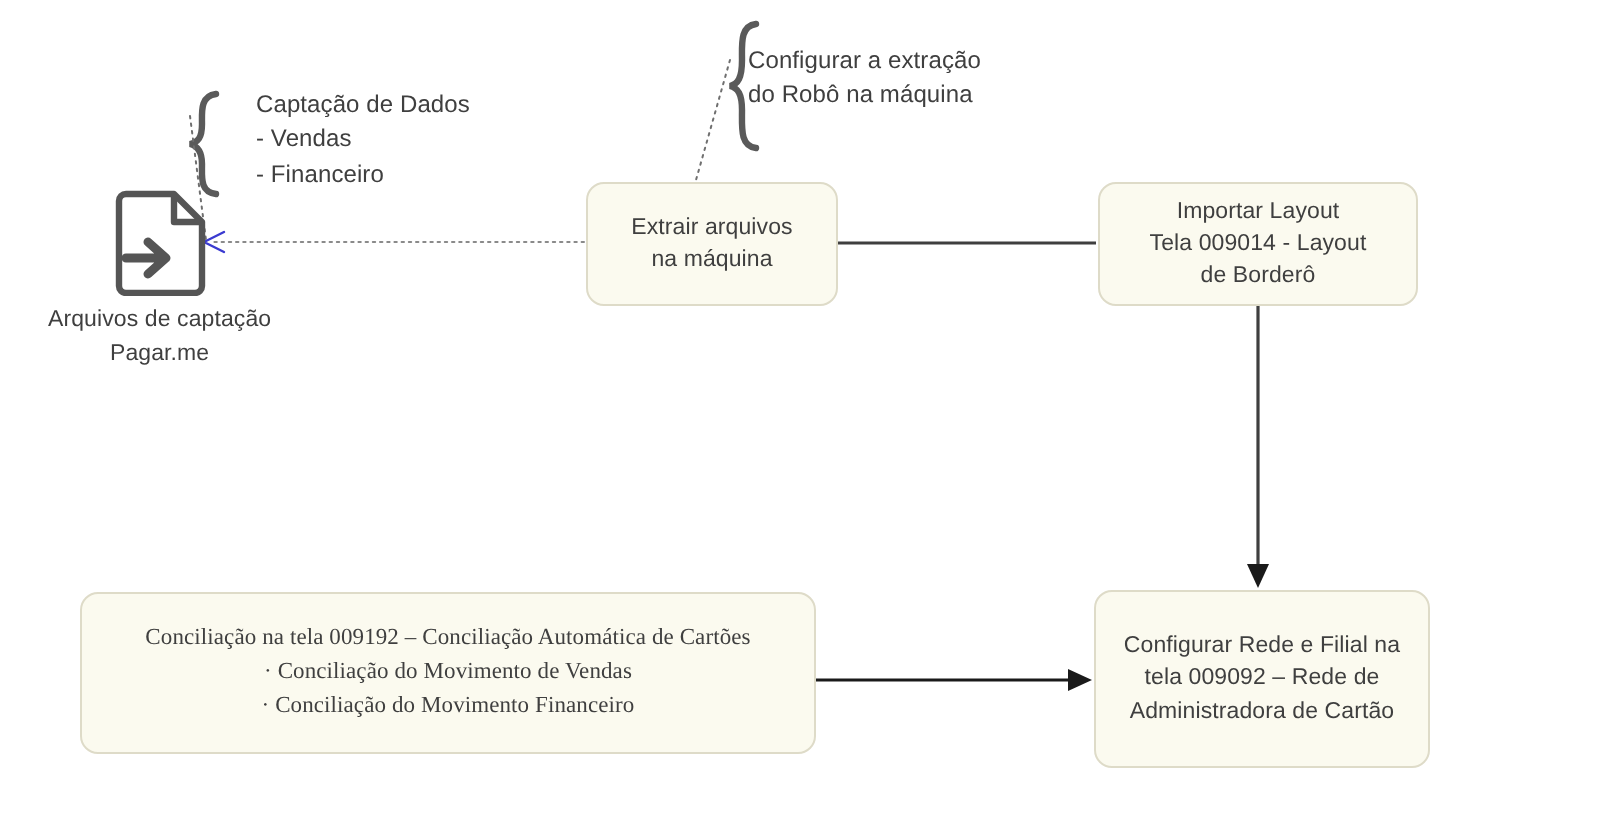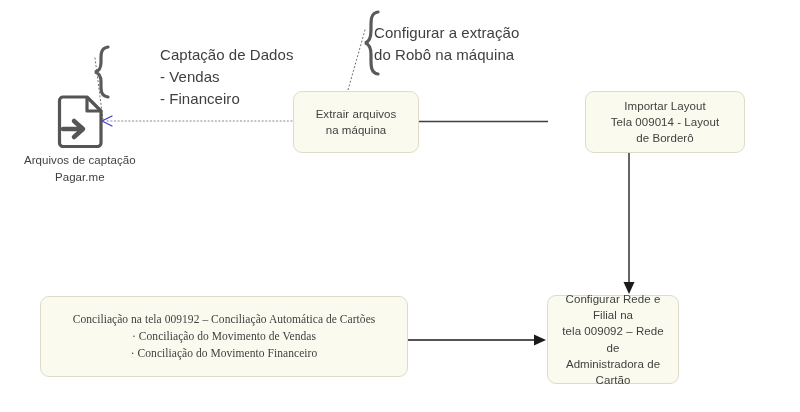--- a/index.html
+++ b/index.html
@@ -45,41 +45,41 @@
   .node .node-text {
     padding: 2px 8px;
     white-space: pre-line;
   }
   #node-extrair {
     left: 293px; top: 91px;
     width: 126px; height: 62px;
   }
   #node-importar {
     left: 549px; top: 91px;
-    width: 160px; height: 62px; margin-left: 36px;
+    width: 160px; height: 62px;
   }
   #node-conciliacao {
     left: 40px; top: 296px;
     width: 368px; height: 81px; font-family: Liberation Serif, serif;
   }
   #node-configurar-rede {
     left: 547px; top: 295px;
-    width: 132px; height: 89px;
+    width: 168px; height: 89px;
   }
   #node-conciliacao .node-text { font-size: 11.5px; line-height: 1.5; }
 
   .annotation {
     position: absolute;
     color: #3f3f3f;
-    font-size: 15px;
+    font-size: 12px;
     line-height: 1.45;
     white-space: pre-line;
     letter-spacing: 0.05px;
   }
-  #annot-captacao { left: 128px; top: 44px; margin-left: 32px; }
+  #annot-captacao { left: 128px; top: 44px; }
   #annot-configurar { left: 374px; top: 22px; }
 
   .icon-caption {
     position: absolute;
     left: 24px; top: 152px;
     color: #3f3f3f;
     font-size: 11.5px;
     line-height: 1.45;
     white-space: pre-line;
     letter-spacing: 0.05px;

